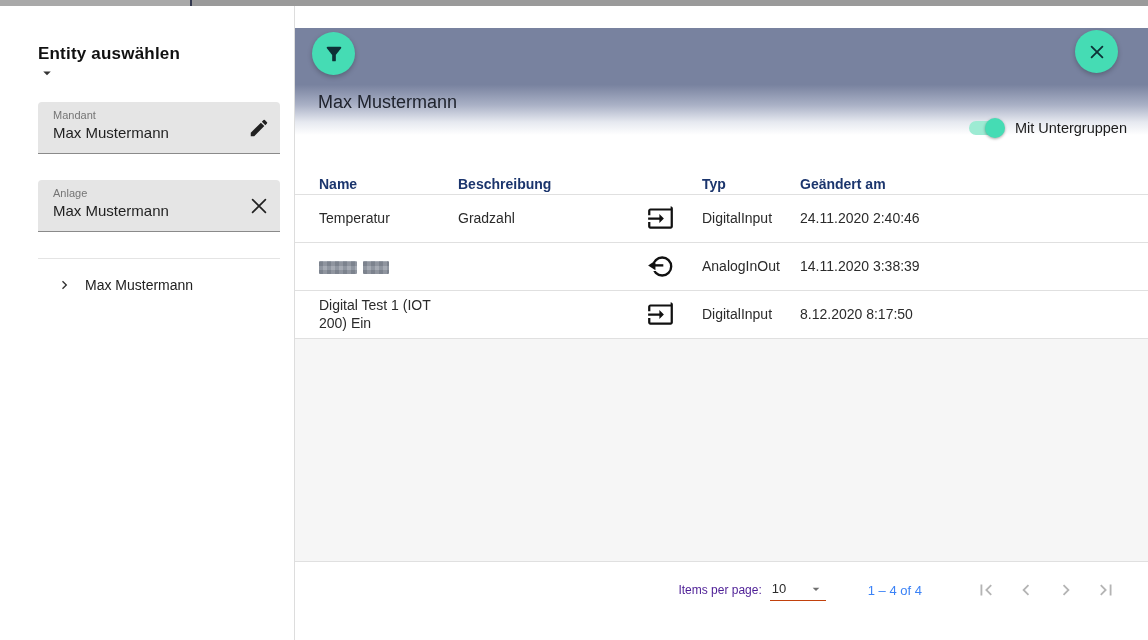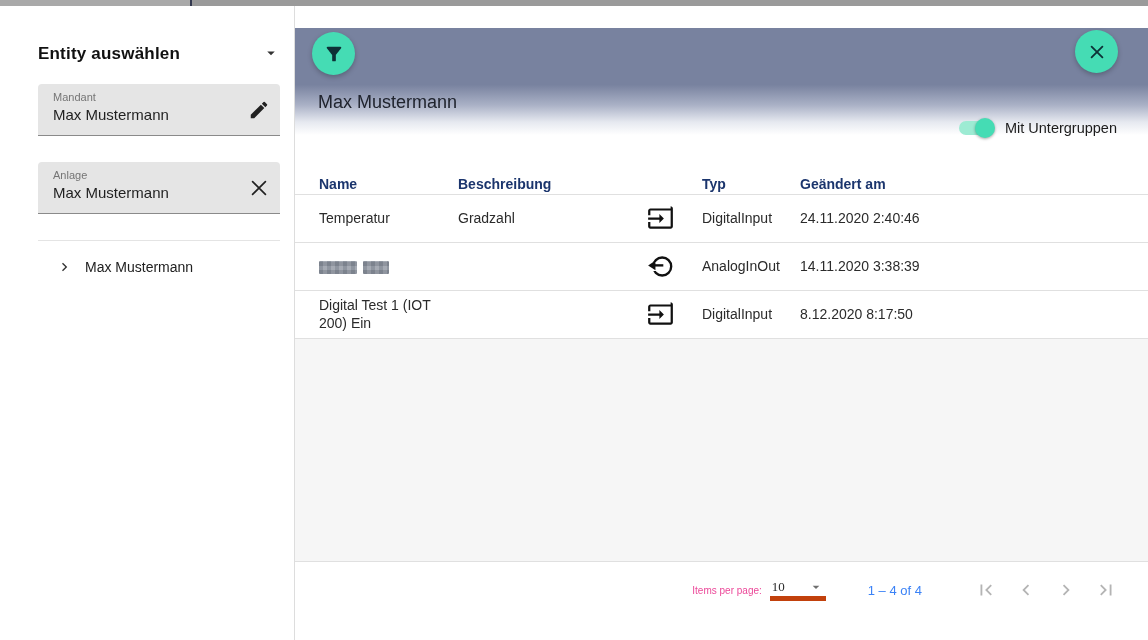--- a/index.html
+++ b/index.html
@@ -7,21 +7,21 @@
     font-family:"Liberation Sans", sans-serif; }
 
   
   .top-strip { position:absolute; left:0; top:0; width:1148px; height:6px; background:#9a9a9a; }
   .top-strip .tab-seg { position:absolute; left:0; top:0; width:190px; height:6px; background:#a9a9a9; }
   .top-strip .tick { position:absolute; left:190px; top:0; width:2px; height:6px; background:#33394f; }
 
   
   .sidebar { position:absolute; left:0; top:6px; width:295px; height:634px;
     background:#fff; border-right:1px solid #ddd; padding:38px 15px 0 38px; }
-  .sb-title-row { display:flex; align-items:flex-start; justify-content:space-between; width:242px; }
+  .sb-title-row { display:flex; align-items:flex-start; justify-content:space-between; width:242px;flex-direction:column; }
   .sb-title { font-size:17px; font-weight:bold; color:#111; letter-spacing:.2px; }
   .sb-caret { width:18px; height:18px; flex:0 0 auto; }
   .field { position:relative; width:242px; height:52px; background:#e5e5e5;
     border-bottom:1px solid #8a8a8a; border-radius:4px 4px 0 0; padding:7px 40px 0 15px; cursor:pointer; }
   .field + .field { margin-top:26px; }
   .field .flabel { font-size:11px; color:#757575; }
   .field .fvalue { font-size:15px; color:#1f1f1f; margin-top:3px; white-space:nowrap; }
   .field .ficon { position:absolute; right:10px; top:15px; width:22px; height:22px; cursor:pointer; }
   .sb-divider { width:242px; height:1px; background:#e4e4e4; margin-top:26px; }
   .tree-item { display:flex; align-items:center; margin-top:13px; padding-left:18px; height:26px; cursor:pointer; }
@@ -33,21 +33,21 @@
     background:#fff; display:flex; flex-direction:column; }
   .panel-header { position:relative; height:107px; flex:0 0 auto;
     background:linear-gradient(to bottom,#78829f 0,#78829f 53%,#aab1c6 72%,#e6e9f0 88%,#ffffff 100%); }
   .panel-title { position:absolute; left:23px; bottom:22px; font-size:18px; color:#20242e; }
   .fab { position:absolute; width:43px; height:43px; border-radius:50%; background:#45dcb4;
     display:flex; align-items:center; justify-content:center; border:none; cursor:pointer;
     box-shadow:0 2px 5px rgba(0,0,0,.25); }
   .fab-filter { left:17px; top:4px; }
   .fab-close { right:30px; top:2px; }
 
-  .toggle-row { position:absolute; right:31px; top:88px; display:flex; align-items:center; height:24px; }
+  .toggle-row { position:absolute; right:21px; top:88px; display:flex; align-items:center; height:24px; }
   .toggle { position:relative; width:36px; height:20px; margin-right:10px; cursor:pointer; }
   .toggle .track { position:absolute; left:0; top:3px; width:33px; height:14px; border-radius:7px; background:#9debd3; }
   .toggle .knob { position:absolute; right:0; top:0; width:20px; height:20px; border-radius:50%;
     background:#45dcb4; box-shadow:0 1px 3px rgba(0,0,0,.35); }
   .toggle-label { font-size:14.5px; color:#1c1c1c; }
 
   
   .table { margin-top:15px; flex:0 0 auto; }
   .trow { display:grid; grid-template-columns:139px 160px 84px 98px 148px 1fr;
     padding-left:24px; border-bottom:1px solid #e0e0e0; align-items:center; }
@@ -61,23 +61,23 @@
                repeating-linear-gradient(0deg,#b6bac1 0 4px,#d2d5da 4px 8px);
     background-blend-mode:multiply; }
   .redact.r1 { width:38px; margin-right:6px; }
   .redact.r2 { width:26px; }
 
   .gray-fill { flex:1 1 auto; background:#f6f6f6; }
 
   
   .paginator { flex:0 0 auto; height:57px; border-top:1px solid #e0e0e0; background:#fff;
     display:flex; align-items:center; justify-content:flex-end; padding-right:30px; }
-  .pp-label { font-size:10px; color:#ec4899; }
+  .pp-label { font-size:12px; color:#4c1d95; }
   .pp-select { display:flex; align-items:center; justify-content:space-between; width:56px; height:22px;
-    margin-left:8px; border-bottom:5px solid #c2410c; cursor:pointer; padding:0 2px 2px 2px;font-family:Liberation Serif, serif; }
+    margin-left:8px; border-bottom:1px solid #c2410c; cursor:pointer; padding:0 2px 2px 2px; }
   .pp-select .pp-value { font-size:13px; color:#2b2b2b; }
   .pp-range { font-size:13px; color:#3b82f6; margin-left:42px; }
   .pp-nav { display:flex; align-items:center; margin-left:36px; }
   .pp-btn { width:24px; height:24px; margin-left:16px; background:none; border:none; cursor:default;
     display:flex; align-items:center; justify-content:center; }
 </style>
 </head>
 <body>
 
 <div class="top-strip">

